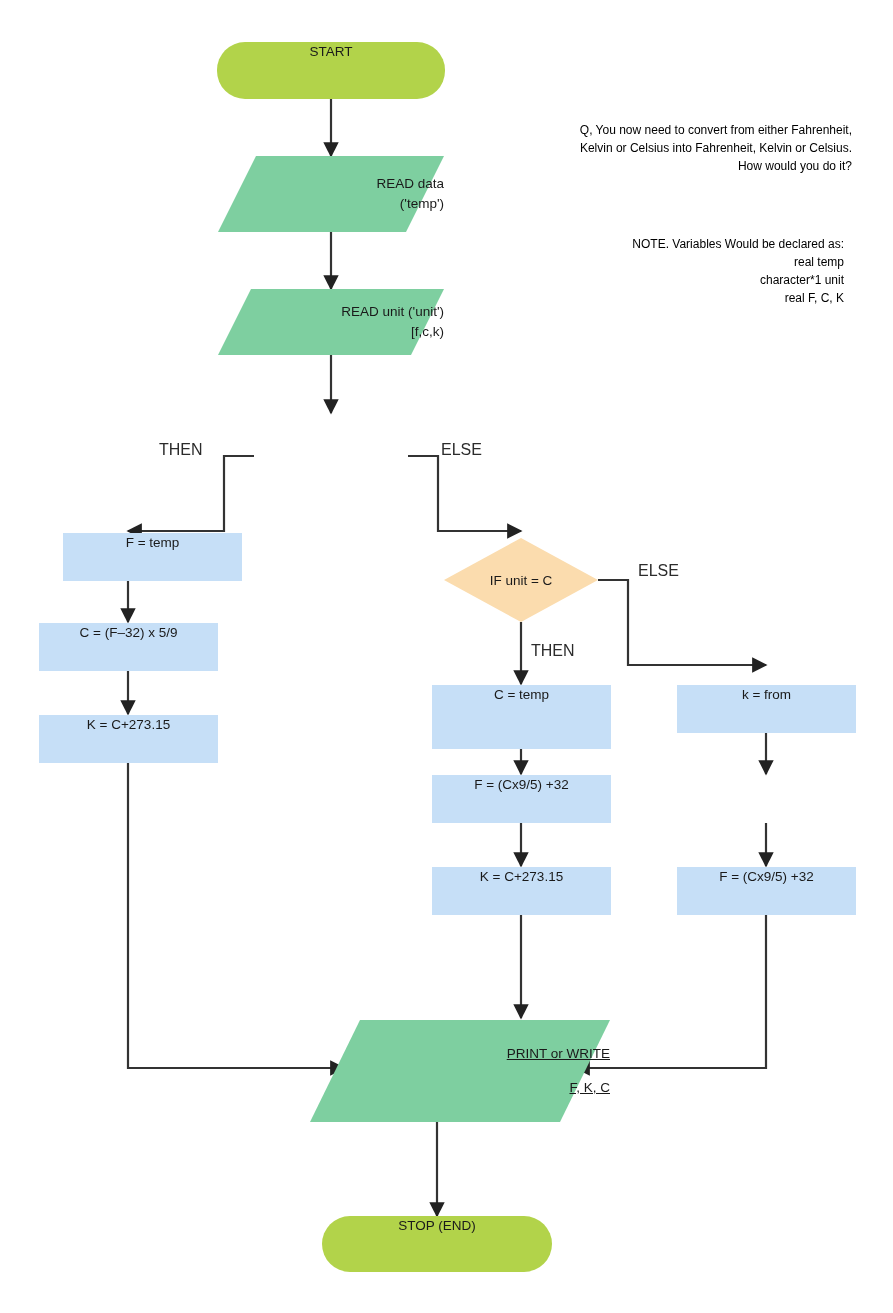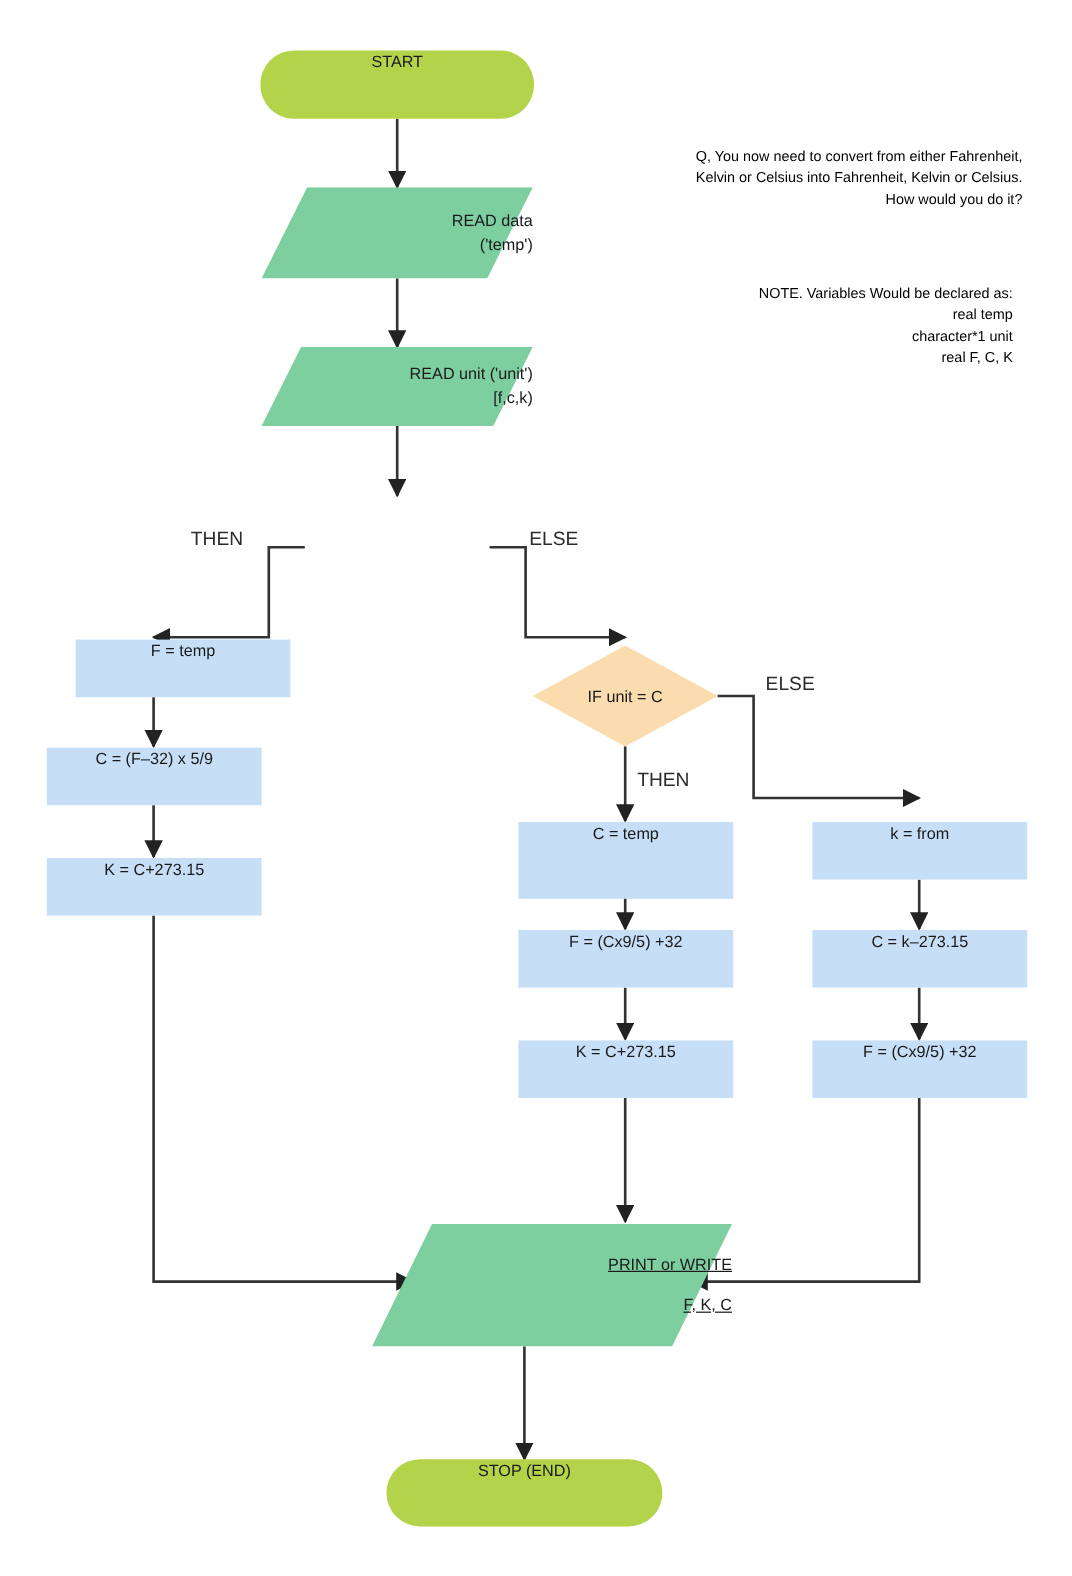--- a/index.html
+++ b/index.html
@@ -174,23 +174,20 @@
   <div class="node process" style="left:432px; top:775px; width:179px; height:48px;">
     <span>F = (Cx9/5) +32</span>
   </div>
   <div class="node process" style="left:432px; top:867px; width:179px; height:48px;">
     <span>K = C+273.15</span>
   </div>
 
   <div class="node process" style="left:677px; top:685px; width:179px; height:48px;">
     <span>k = from</span>
   </div>
-  <div class="node process" style="left:677px; top:775px; width:179px; height:48px;">
-    <span>C = k–273.15</span>
-  </div>
   <div class="node process" style="left:677px; top:867px; width:179px; height:48px;">
     <span>F = (Cx9/5) +32</span>
   </div>
 
   <svg class="io-shape" style="left:310px; top:1020px; width:300px; height:102px;" viewBox="0 0 300 102" preserveAspectRatio="none">
     <polygon points="50,0 300,0 250,102 0,102" fill="#7ecfa0"></polygon>
   </svg>
   <div class="io-wrap" style="left:310px; top:1020px; width:300px; height:102px;text-decoration:underline;">
     <span>PRINT or WRITE</span>
     <span class="print-line2">F, K, C</span>

